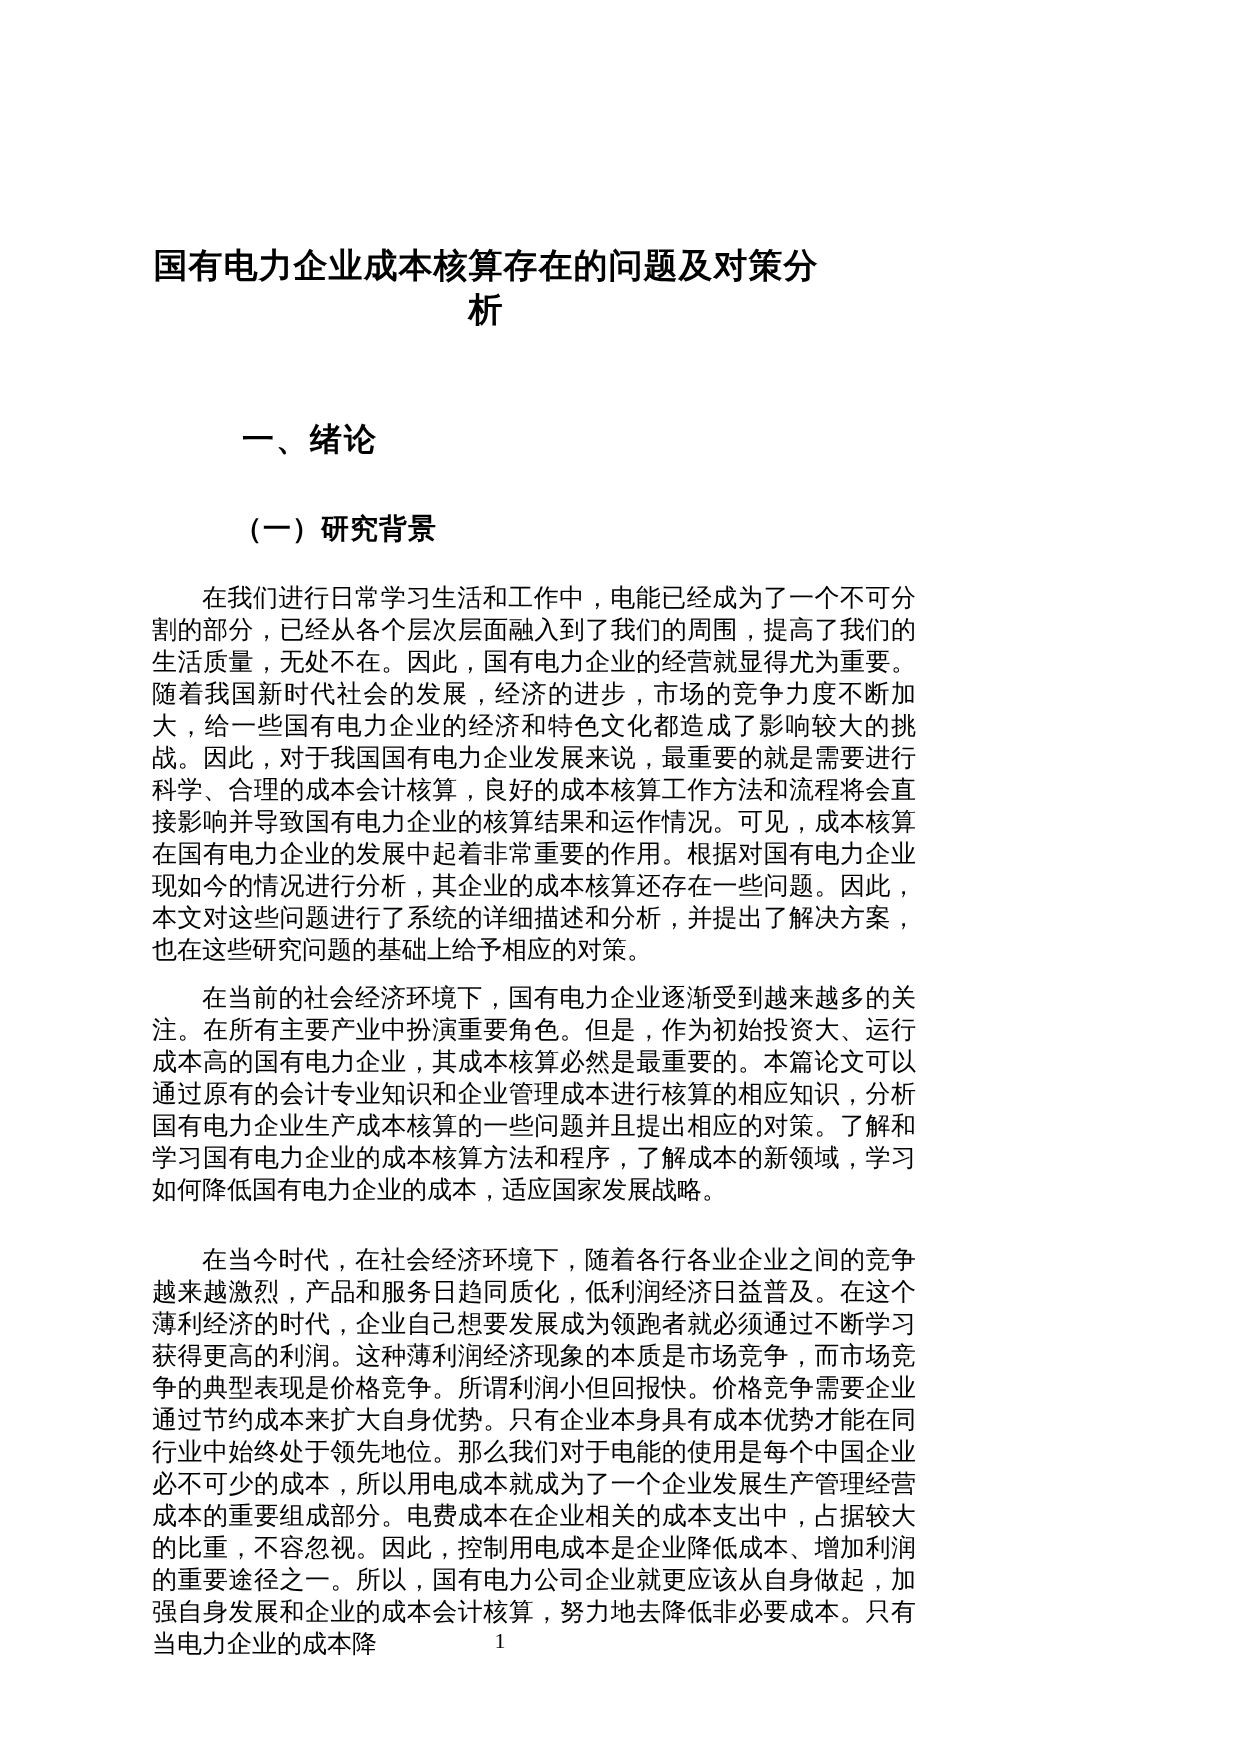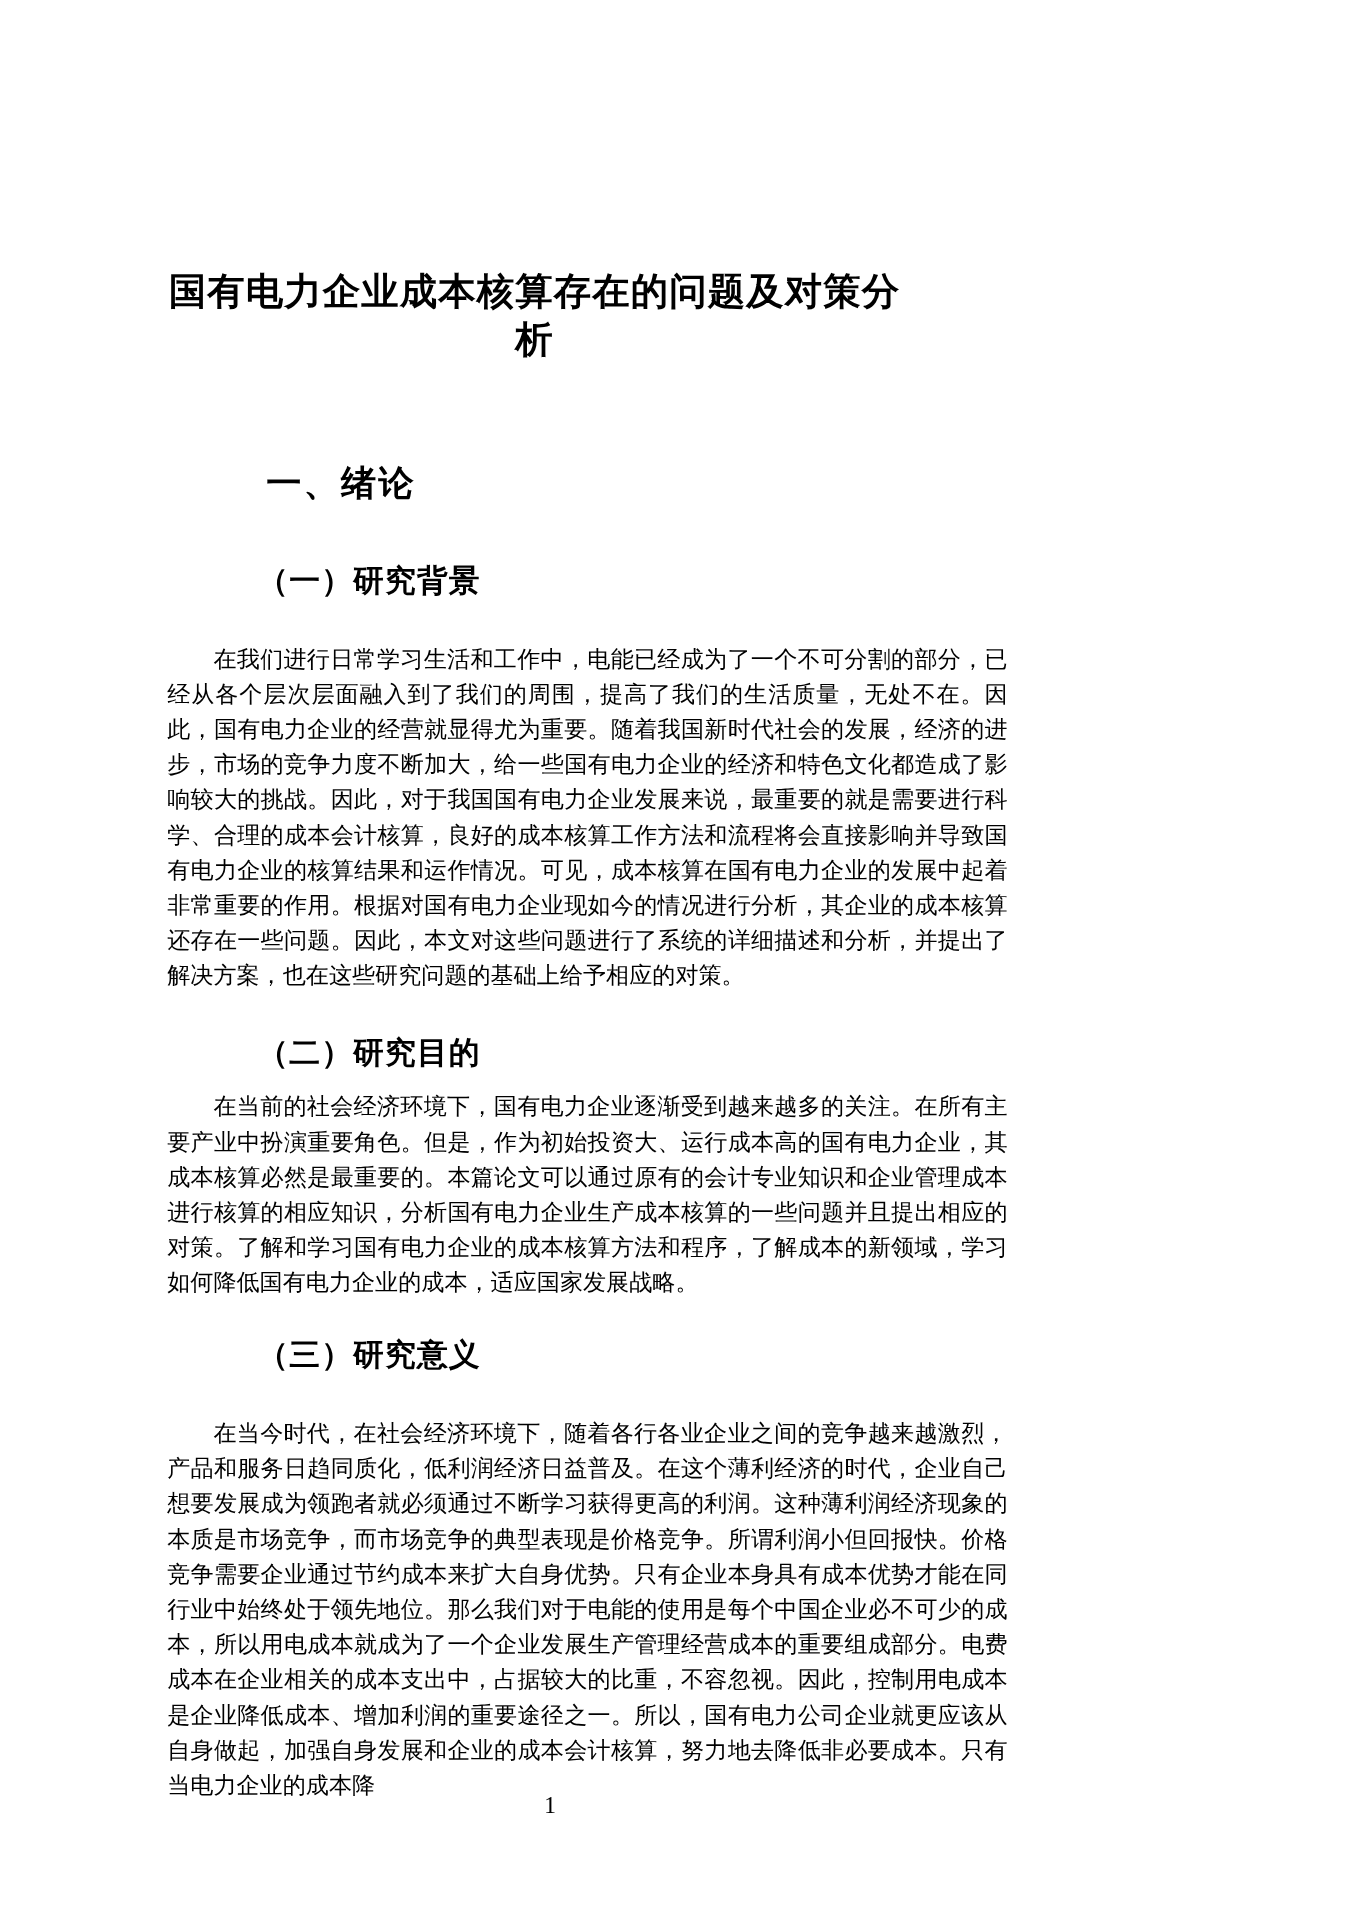--- a/index.html
+++ b/index.html
@@ -43,22 +43,22 @@
     font-family: Liberation Serif, serif;
     font-weight: 600;
     font-size: 28px;
     line-height: 34px;
     letter-spacing: 1px;
   }
   .sub-heading.h2 { margin-top: 37px; }
   .sub-heading.h3 { margin-top: 33px; }
   .body-para {
     margin: 38px 0 0 0;
-    font-family: Liberation Sans, sans-serif;
-    font-size: 21px;
+    font-family: Liberation Mono, monospace;
+    font-size: 25px;
     line-height: 32px;
     text-align: justify;
     text-justify: inter-character;
     text-indent: 2em;
   }
   .body-para.p2 { margin-top: 16px; }
   .page-footer {
     position: absolute;
     top: 1628px;
     left: 0;
@@ -75,22 +75,20 @@
 <div class="page">
   <div class="content">
 
     <div class="doc-title">国有电力企业成本核算存在的问题及对策分析</div>
 
     <div class="chapter-heading">一、绪论</div>
 
     <div class="sub-heading h1">（一）研究背景</div>
     <p class="body-para p1">在我们进行日常学习生活和工作中，电能已经成为了一个不可分割的部分，已经从各个层次层面融入到了我们的周围，提高了我们的生活质量，无处不在。因此，国有电力企业的经营就显得尤为重要。随着我国新时代社会的发展，经济的进步，市场的竞争力度不断加大，给一些国有电力企业的经济和特色文化都造成了影响较大的挑战。因此，对于我国国有电力企业发展来说，最重要的就是需要进行科学、合理的成本会计核算，良好的成本核算工作方法和流程将会直接影响并导致国有电力企业的核算结果和运作情况。可见，成本核算在国有电力企业的发展中起着非常重要的作用。根据对国有电力企业现如今的情况进行分析，其企业的成本核算还存在一些问题。因此，本文对这些问题进行了系统的详细描述和分析，并提出了解决方案，也在这些研究问题的基础上给予相应的对策。</p>
 
-    <div class="sub-heading h2">（二）研究目的</div>
     <p class="body-para p2">在当前的社会经济环境下，国有电力企业逐渐受到越来越多的关注。在所有主要产业中扮演重要角色。但是，作为初始投资大、运行成本高的国有电力企业，其成本核算必然是最重要的。本篇论文可以通过原有的会计专业知识和企业管理成本进行核算的相应知识，分析国有电力企业生产成本核算的一些问题并且提出相应的对策。了解和学习国有电力企业的成本核算方法和程序，了解成本的新领域，学习如何降低国有电力企业的成本，适应国家发展战略。</p>
 
-    <div class="sub-heading h3">（三）研究意义</div>
     <p class="body-para p3">在当今时代，在社会经济环境下，随着各行各业企业之间的竞争越来越激烈，产品和服务日趋同质化，低利润经济日益普及。在这个薄利经济的时代，企业自己想要发展成为领跑者就必须通过不断学习获得更高的利润。这种薄利润经济现象的本质是市场竞争，而市场竞争的典型表现是价格竞争。所谓利润小但回报快。价格竞争需要企业通过节约成本来扩大自身优势。只有企业本身具有成本优势才能在同行业中始终处于领先地位。那么我们对于电能的使用是每个中国企业必不可少的成本，所以用电成本就成为了一个企业发展生产管理经营成本的重要组成部分。电费成本在企业相关的成本支出中，占据较大的比重，不容忽视。因此，控制用电成本是企业降低成本、增加利润的重要途径之一。所以，国有电力公司企业就更应该从自身做起，加强自身发展和企业的成本会计核算，努力地去降低非必要成本。只有当电力企业的成本降</p>
 
   </div>
 
   <div class="page-footer">1</div>
 </div>
 
 </body></html>

